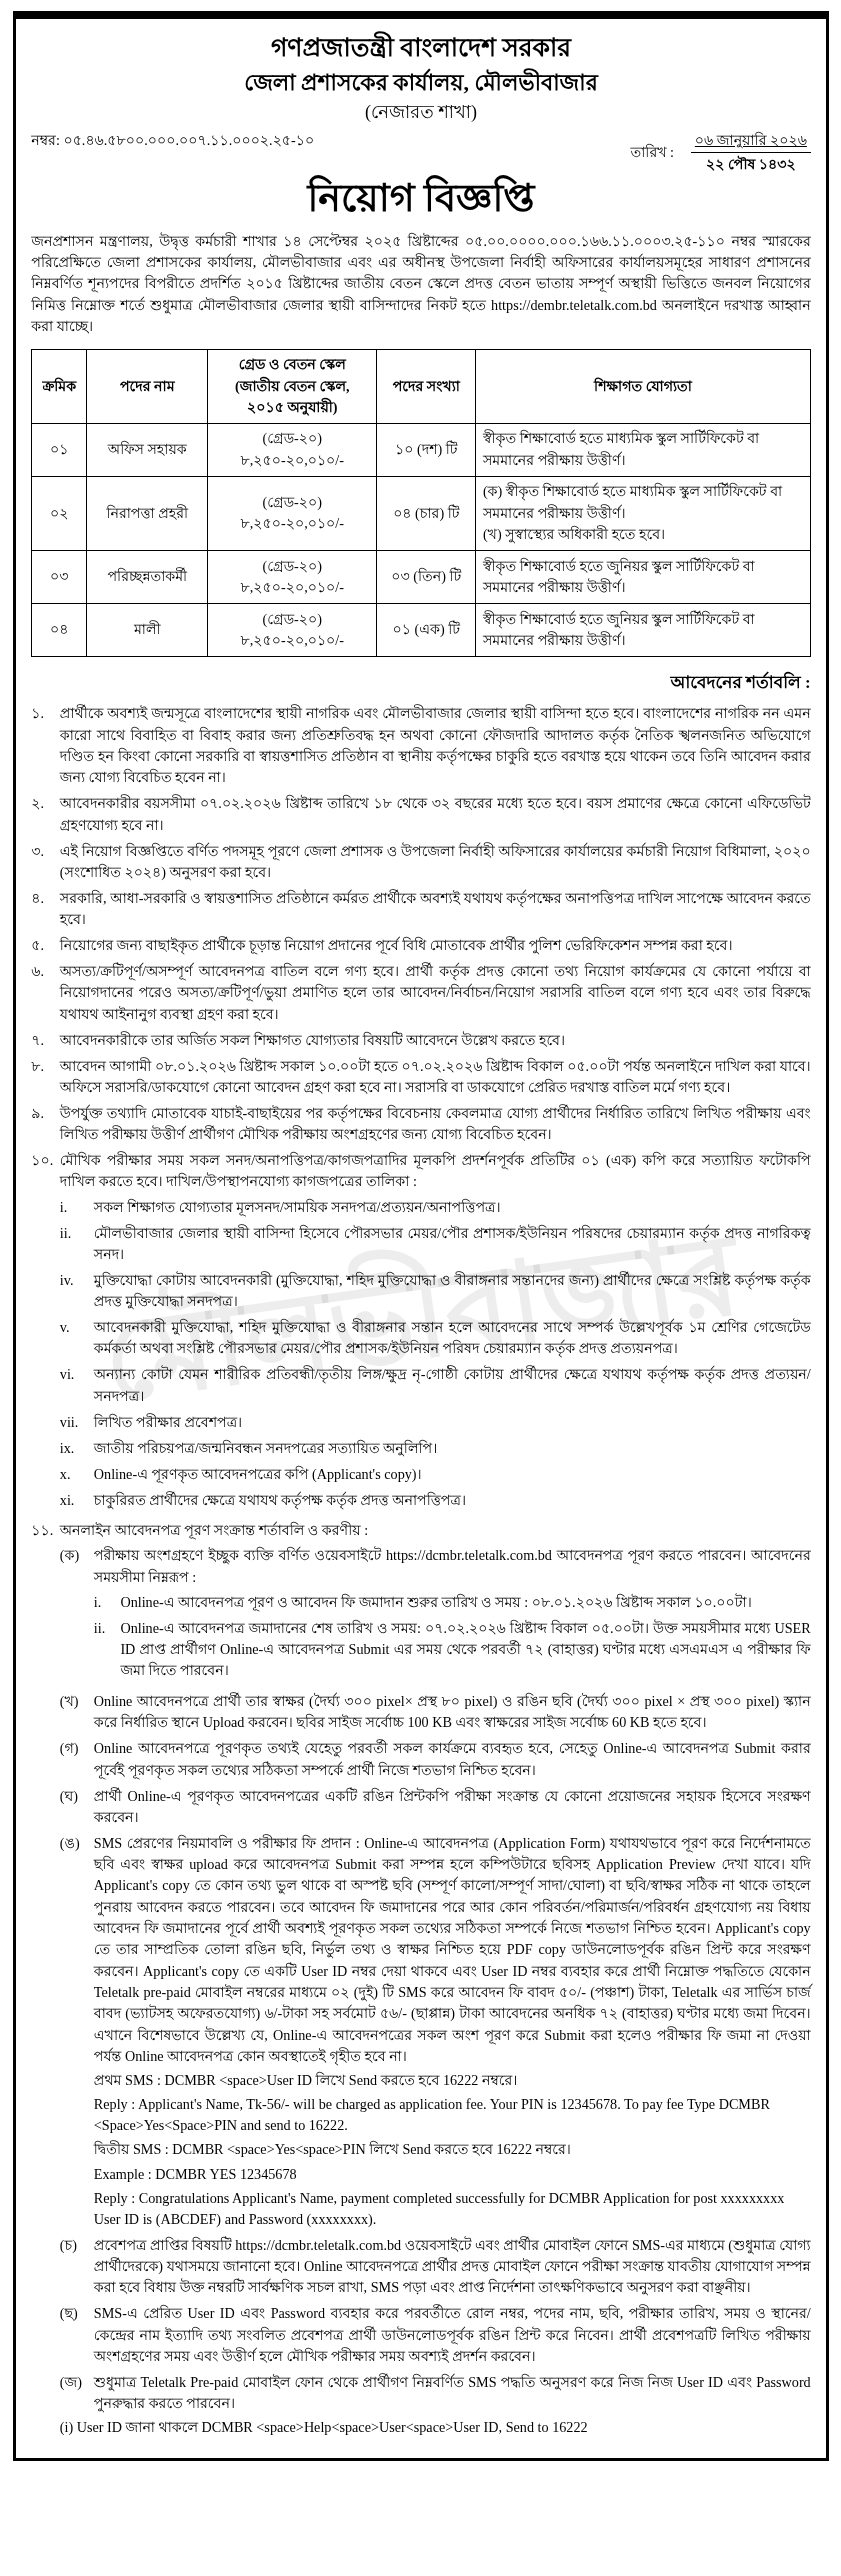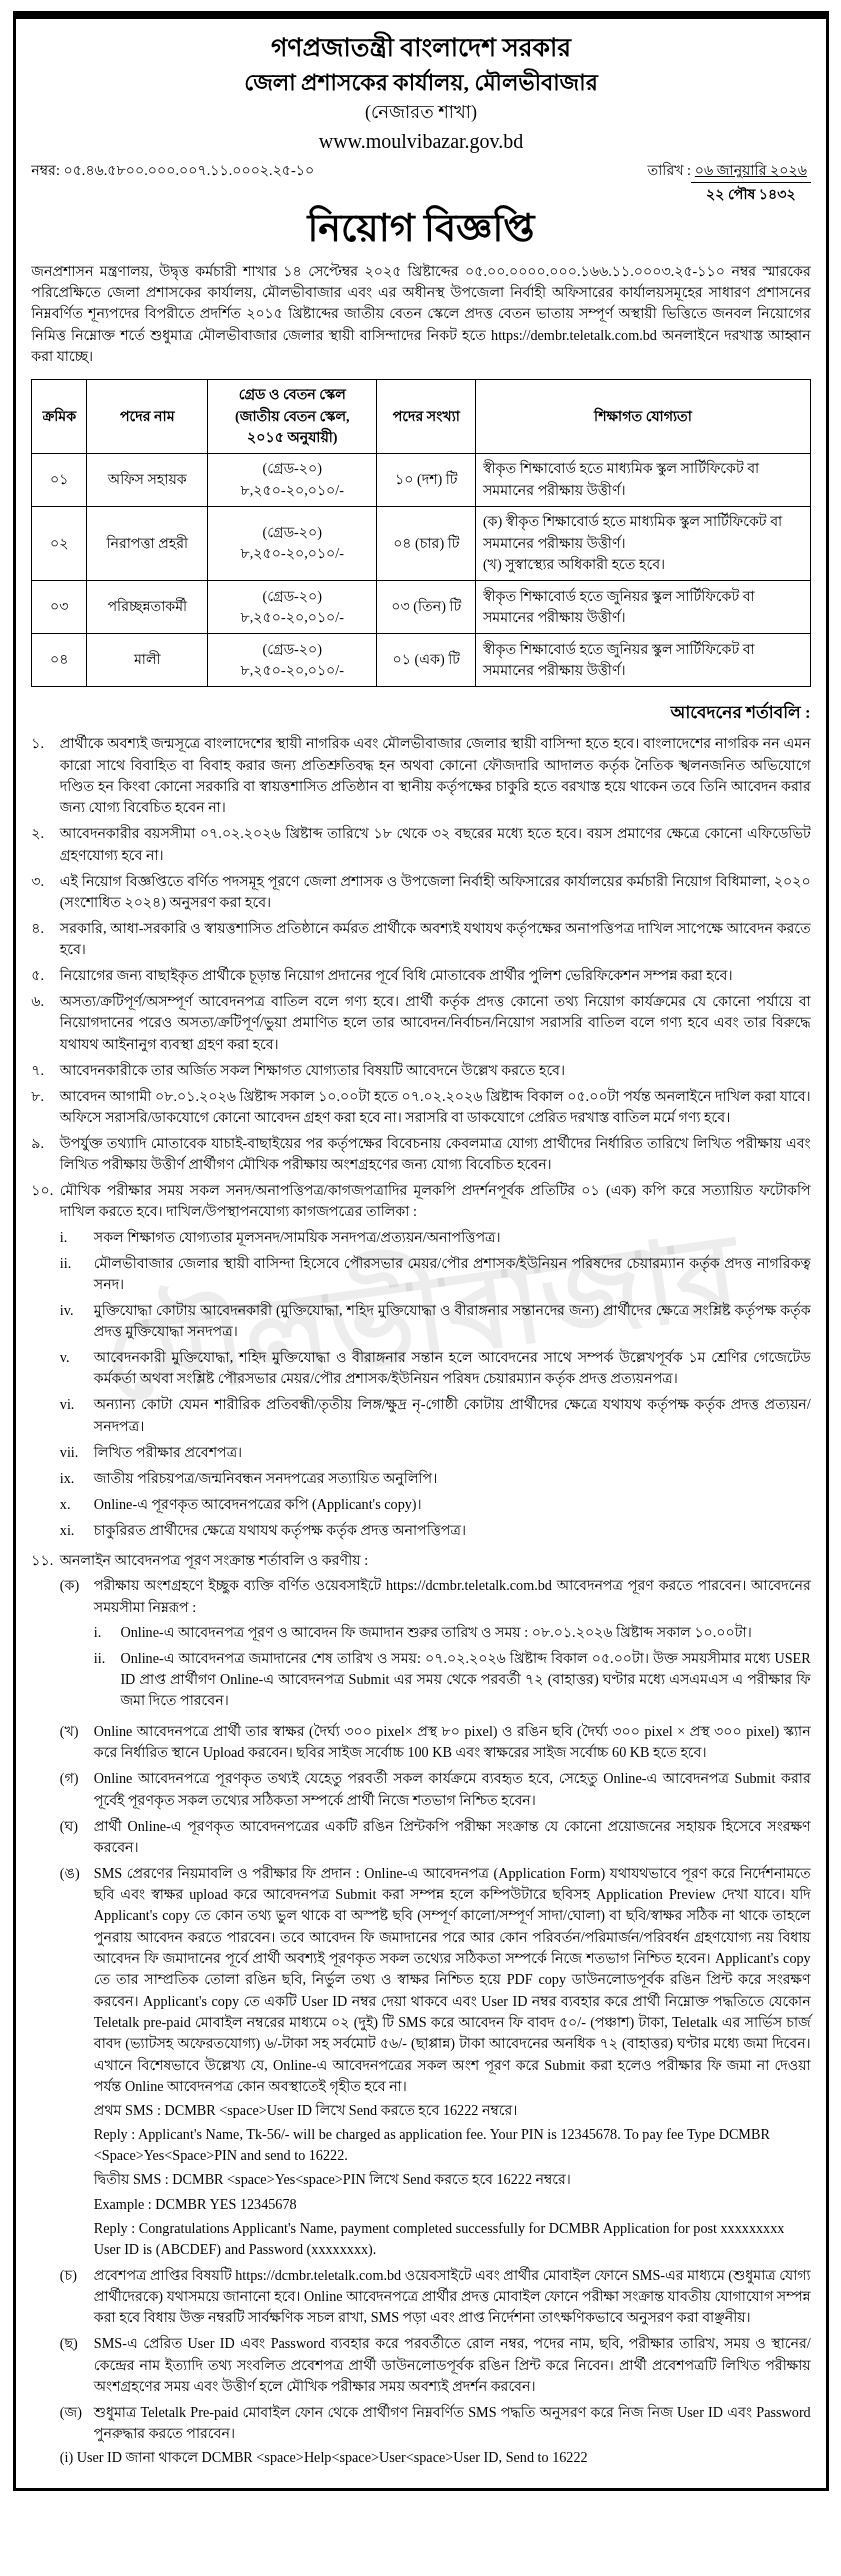--- a/index.html
+++ b/index.html
@@ -8,21 +8,21 @@
           padding:9.5px 15px 9.5px 15px; position:relative; overflow:hidden; }
   .watermark { position:absolute; top:1214px; left:50%; transform:translateX(-50%) rotate(-8deg);
                font-size:114px; font-weight:bold; color:rgba(0,0,0,0.07); white-space:nowrap; pointer-events:none; z-index:0; }
   .content { position:relative; z-index:1; }
   .hdr { text-align:center; }
   .hdr .govt { font-size:25px; font-weight:bold; }
   .hdr .office { font-size:22px; font-weight:bold; }
   .hdr .section { font-size:18px; }
   .hdr .website { font-size:20px; }
   .memo-row { display:flex; justify-content:space-between; align-items:flex-start; margin-top:3.8px; font-size:14.2px; }
-  .date-wrap { display:flex; gap:0; }
+  .date-wrap { display:flex; align-items:center; gap:17px; }
   .date-frac { display:inline-block; text-align:center; }
   .date-frac .top { border-bottom:1.4px solid #000; padding:0 3.8px 0.9px;text-decoration:underline; }
   .date-frac .bot { padding-top:0.9px;font-weight:bold; }
   .title { text-align:center; font-size:38px; font-weight:bold; margin:1.9px 0 9.5px; line-height:1.15; }
   .intro { text-align:justify; margin-bottom:11.4px; }
   table.vtable { width:100%; border-collapse:collapse; margin-bottom:13.3px; }
   .vtable th, .vtable td { border:1.4px solid #000; padding:4.7px 6.6px; vertical-align:middle; }
   .vtable th { font-weight:bold; text-align:center; }
   .vtable td { text-align:center; white-space:pre-line; }
   .vtable td.edu { text-align:left; }
@@ -41,21 +41,20 @@
 <body>
 
 <div class="page">
   <div class="watermark">মৌলভীবাজার</div>
   <div class="content">
 
     <div class="hdr">
       <div class="govt">গণপ্রজাতন্ত্রী বাংলাদেশ সরকার</div>
       <div class="office">জেলা প্রশাসকের কার্যালয়, মৌলভীবাজার</div>
       <div class="section">(নেজারত শাখা)</div>
-      <div class="website">www.moulvibazar.gov.bd</div>
     </div>
 
     <div class="memo-row">
       <span>নম্বর: ০৫.৪৬.৫৮০০.০০০.০০৭.১১.০০০২.২৫-১০</span>
       <span class="date-wrap">
         <span>তারিখ :</span>
         <span class="date-frac">
           <div class="top">০৬ জানুয়ারি ২০২৬</div>
           <div class="bot">২২ পৌষ ১৪৩২</div>
         </span>

